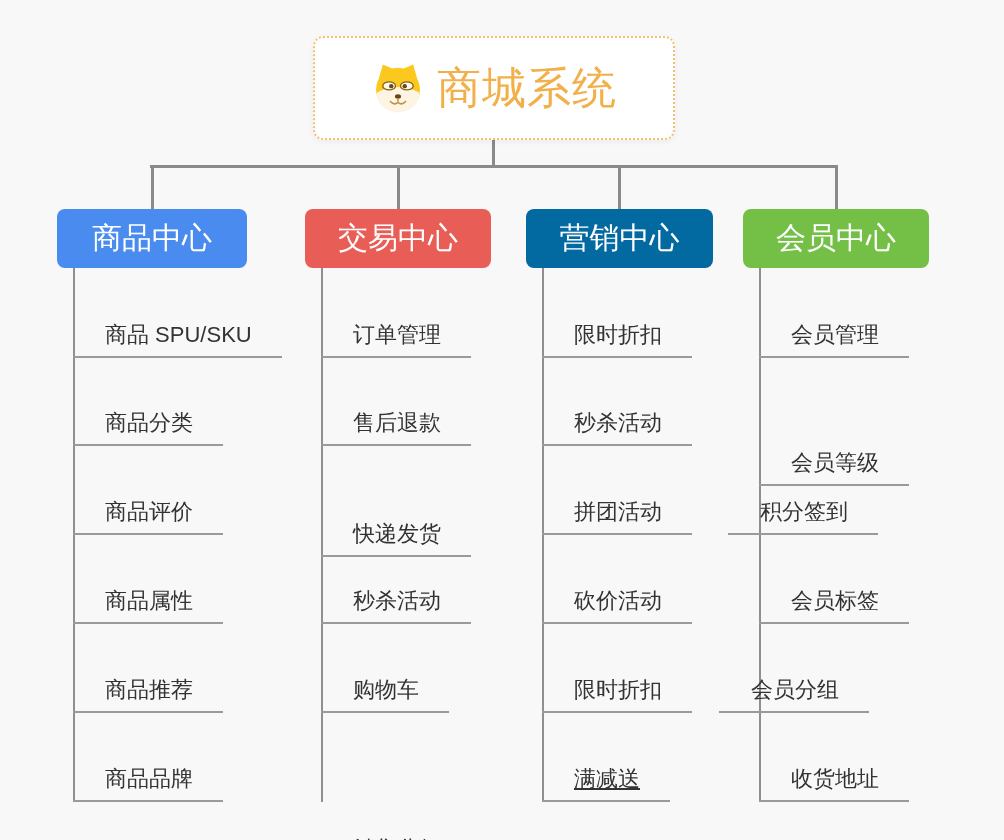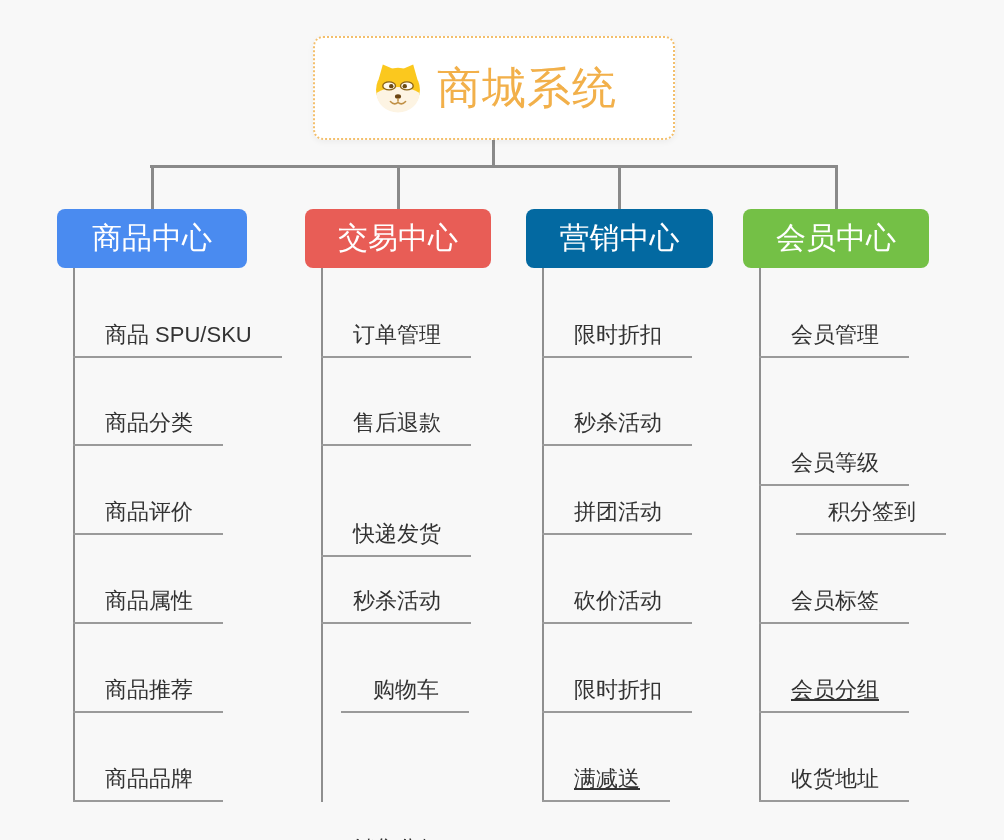--- a/index.html
+++ b/index.html
@@ -114,39 +114,39 @@
       <div class="child" style="left: 73px; top: 764px;">商品品牌</div>
       <div class="drop" style="left: 397px; top: 165px; height: 44px;"></div>
       <div class="node" style="left: 305px; width: 186px; background: rgb(232, 93, 86);">
         <span>交易中心</span>
       </div>
       <div class="vline" style="left: 321px; top: 268px; height: 534px;"></div>
       <div class="child" style="left: 321px; top: 320px;">订单管理</div>
       <div class="child" style="left: 321px; top: 408px;">售后退款</div>
       <div class="child" style="left: 321px; top: 475px; margin-top: 44px;">快递发货</div>
       <div class="child" style="left: 321px; top: 586px;">秒杀活动</div>
-      <div class="child" style="left: 321px; top: 675px; margin-left: 20px;">购物车</div>
+      <div class="child" style="left: 321px; top: 675px;">购物车</div>
       <div class="child" style="left: 321px; top: 792px; margin-top: 42px;">销售分佣</div>
       <div class="drop" style="left: 618px; top: 165px; height: 44px;"></div>
       <div class="node" style="left: 526px; width: 187px; background: #0369a1;">
         <span>营销中心</span>
       </div>
       <div class="vline" style="left: 542px; top: 268px; height: 534px;"></div>
       <div class="child" style="left: 542px; top: 320px;">限时折扣</div>
       <div class="child" style="left: 528px; top: 408px; margin-left: 14px;">秒杀活动</div>
       <div class="child" style="left: 542px; top: 497px;">拼团活动</div>
       <div class="child" style="left: 542px; top: 586px;">砍价活动</div>
       <div class="child" style="left: 542px; top: 675px;">限时折扣</div>
       <div class="child" style="left: 542px; top: 764px; text-decoration: underline;">满减送</div>
       <div class="drop" style="left: 835px; top: 165px; height: 44px;"></div>
       <div class="node" style="left: 743px; width: 186px; background: rgb(116, 192, 70);">
         <span>会员中心</span>
       </div>
       <div class="vline" style="left: 759px; top: 268px; height: 534px;"></div>
       <div class="child" style="left: 759px; top: 320px;">会员管理</div>
       <div class="child" style="left: 759px; top: 408px; margin-top: 40px;">会员等级</div>
-      <div class="child" style="left: 796px; top: 497px;">积分签到</div>
+      <div class="child" style="left: 728px; top: 497px;">积分签到</div>
       <div class="child" style="left: 759px; top: 586px;">会员标签</div>
-      <div class="child" style="left: 759px; top: 675px; text-decoration: underline;">会员分组</div>
+      <div class="child" style="left: 719px; top: 675px;">会员分组</div>
       <div class="child" style="left: 759px; top: 764px;">收货地址</div>
     </div>
 
 </div>
 
 </body></html>

